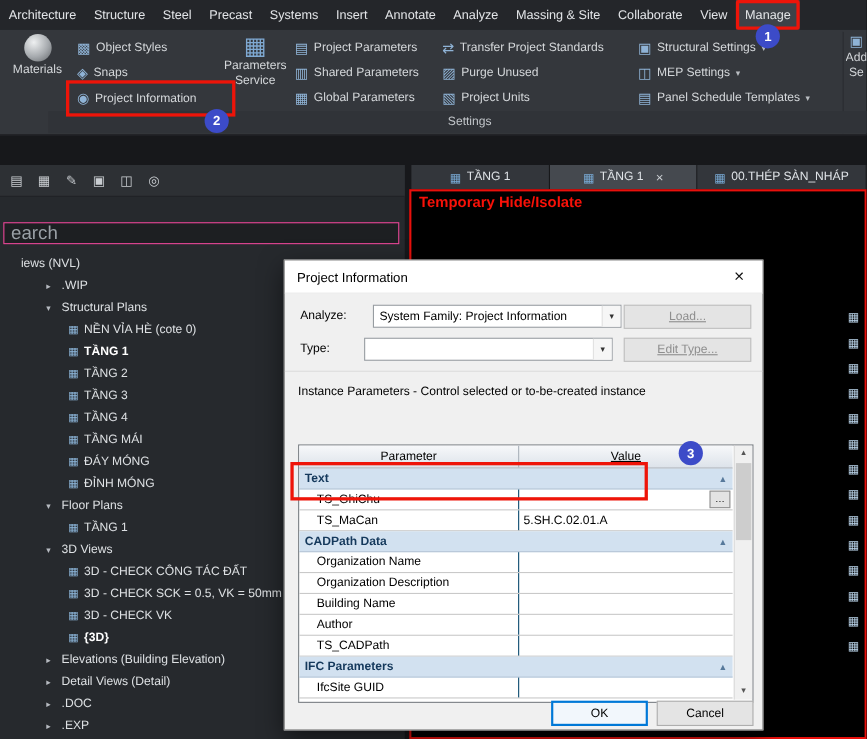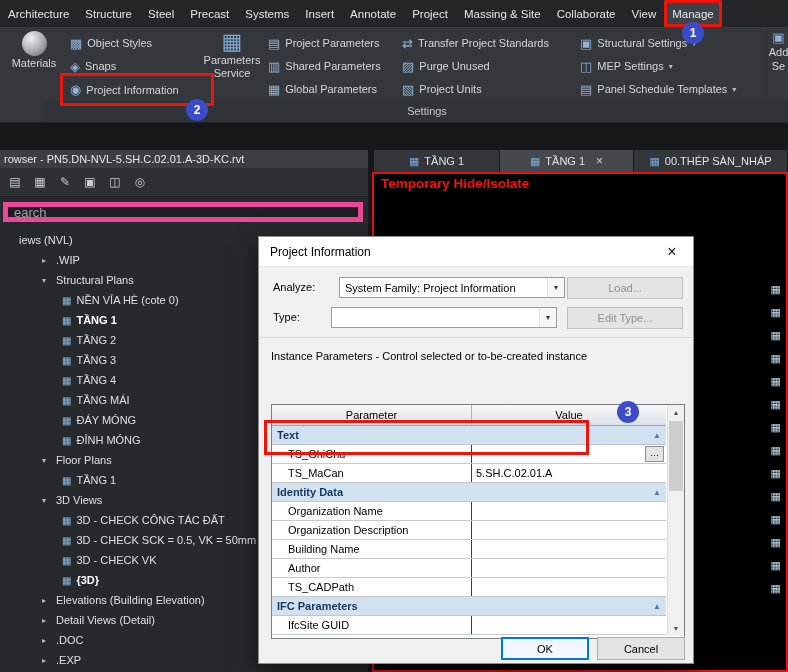--- a/index.html
+++ b/index.html
@@ -23,21 +23,21 @@
   .panel-label{position:absolute;left:0;bottom:1px;width:766px;height:20px;display:flex;align-items:center;justify-content:center;font-size:11px;color:#c2c6ca;background:#303338;margin-left:44px;}
   .vsep{position:absolute;top:2px;left:766px;width:1px;height:92px;background:#2a2c30;}
   .clip-btn{position:absolute;left:769px;top:4px;width:19px;display:flex;flex-direction:column;align-items:center;gap:2px;overflow:hidden;}
 
   
   .browser{position:absolute;left:0;top:150px;width:368px;height:522px;background:#26292d;}
   .b-title{height:18px;background:#3b3e43;color:#e6e8ea;font-size:11px;display:flex;align-items:center;padding-left:4px;white-space:nowrap;overflow:hidden;}
   .b-tools{height:28px;background:#2d3034;display:flex;align-items:center;gap:7px;padding-left:6px;border-bottom:1px solid #202225;}
   .tbico{width:18px;height:18px;display:flex;align-items:center;justify-content:center;color:#c9cdd1;font-size:12px;}
   .b-search{position:absolute;left:3px;top:52px;width:360px;height:20px;}
-  .b-search input{width:100%;height:100%;box-sizing:border-box;background:#1d1f22;border:5px solid #ec4899;color:#cfd3d7;font-size:13px;padding:0 6px;font-family:"Liberation Sans",sans-serif;}
+  .b-search input{width:100%;height:100%;box-sizing:border-box;background:#1d1f22;border:1px solid #ec4899;color:#cfd3d7;font-size:17px;padding:0 6px;font-family:"Liberation Sans",sans-serif;}
   .b-search input::placeholder{color:#9aa0a6;}
   .tree{position:absolute;left:16px;top:80px;width:368px;}
   .trow{height:20px;display:flex;align-items:center;gap:5px;color:#dde0e3;font-size:11px;white-space:nowrap;}
   .i0{padding-left:3px;} .i1{padding-left:26px;} .i2{padding-left:46px;}
   .exp{font-size:8px;color:#b6bac0;width:9px;}
   .tico{font-size:10px;color:#8fb9de;}
   .b .tl{font-weight:bold;color:#fff;}
 
   
   .vtabs{position:absolute;left:374px;top:150px;width:414px;height:22px;display:flex;background:#1d1f22;}
@@ -53,21 +53,21 @@
   .vicons span{font-size:11px;color:#bcd6ec;line-height:1;}
 
   
   .dialog{position:absolute;left:258px;top:236px;width:434px;height:426px;background:#f0f0f0;border:1px solid #8b8b8b;box-shadow:0 8px 22px rgba(0,0,0,.55);z-index:50;color:#000;}
   .dlg-title{height:29px;background:#fff;display:flex;align-items:center;padding-left:11px;font-size:12px;border-bottom:1px solid #e8e8e8;}
   .dlg-close{position:absolute;right:0;top:0;width:42px;height:29px;display:flex;align-items:center;justify-content:center;font-size:16px;color:#111;}
   .flabel{position:absolute;left:14px;font-size:11px;}
   .combo{position:absolute;left:72px;width:226px;height:21px;background:#fff;border:1px solid #979ca1;display:flex;align-items:center;font-size:11px;box-sizing:border-box;}
   .combo .cv{padding-left:5px;flex:1;white-space:nowrap;overflow:hidden;}
   .carrow{width:16px;height:100%;display:flex;align-items:center;justify-content:center;font-size:8px;color:#333;border-left:1px solid #e2e2e2;background:#f6f6f6;}
-  .dbtn{position:absolute;height:22px;display:flex;align-items:center;justify-content:center;font-size:11px;box-sizing:border-box;}
+  .dbtn{position:absolute;height:22px;display:flex;align-items:center;justify-content:center;font-size:11px;box-sizing:border-box;text-decoration:underline;}
   .dbtn.disabled{background:#e4e4e4;border:1px solid #bfbfbf;color:#8e8e8e;}
   .hline{position:absolute;left:0;top:100px;width:434px;height:1px;background:#dcdcdc;}
   .note{position:absolute;left:12px;top:113px;font-size:11px;}
 
   .tbl{position:absolute;left:12px;top:130px;width:412px;height:233px;border:1px solid #787d82;background:#fff;overflow:hidden;box-sizing:content-box;margin-top:37px;}
   .thead{display:flex;height:20px;background:linear-gradient(#f7f8fa,#dde3ea);border-bottom:1px solid #9aa2ab;width:394px;}
   .th{display:flex;align-items:center;justify-content:center;font-size:11px;box-sizing:border-box;}
   .th.p{width:200px;border-right:1px solid #aab2bb;}
   .th.v{width:194px;text-decoration:underline;}
   .prow{display:flex;height:19px;border-bottom:1px solid #c9c9c9;width:394px;box-sizing:border-box;}
@@ -98,21 +98,21 @@
 <div class="stage">
 
   <div class="tabbar">
     <div class="rtab">Architecture</div>
     <div class="rtab">Structure</div>
     <div class="rtab">Steel</div>
     <div class="rtab">Precast</div>
     <div class="rtab">Systems</div>
     <div class="rtab">Insert</div>
     <div class="rtab">Annotate</div>
-    <div class="rtab">Project</div>
+    <div class="rtab">Analyze</div>
     <div class="rtab">Massing &amp; Site</div>
     <div class="rtab">Collaborate</div>
     <div class="rtab">View</div>
     <div class="rtab active">
       <span>Manage</span>
       <span class="anno-in"></span>
       <span class="badge badge1">1</span>
     </div>
   </div>
 
@@ -189,21 +189,20 @@
     <div class="clip-btn">
       <span class="ric">▣</span>
       <span class="blabel">Add</span>
       <span class="blabel">Se</span>
     </div>
 
     <div class="panel-label">Settings</div>
   </div>
 
   <div class="browser">
-    <div class="b-title">rowser - PN5.DN-NVL-5.SH.C.02.01.A-3D-KC.rvt</div>
     <div class="b-tools">
       <span class="tbico">▤</span>
       <span class="tbico">▦</span>
       <span class="tbico">✎</span>
       <span class="tbico">▣</span>
       <span class="tbico">◫</span>
       <span class="tbico">◎</span>
     </div>
     <div class="b-search">
       <input type="text" placeholder="earch" style="">
@@ -372,21 +371,21 @@
         <div class="vc">
           <span></span>
           <span class="dots">…</span>
         </div>
       </div>
       <div class="prow">
         <div class="pc">TS_MaCan</div>
         <div class="vc">5.SH.C.02.01.A</div>
       </div>
       <div class="srow">
-        <span>Identity Data</span>
+        <span>CADPath Data</span>
         <span class="pin">▲</span>
       </div>
       <div class="prow">
         <div class="pc">Organization Name</div>
         <div class="vc"></div>
       </div>
       <div class="prow">
         <div class="pc">Organization Description</div>
         <div class="vc"></div>
       </div>

